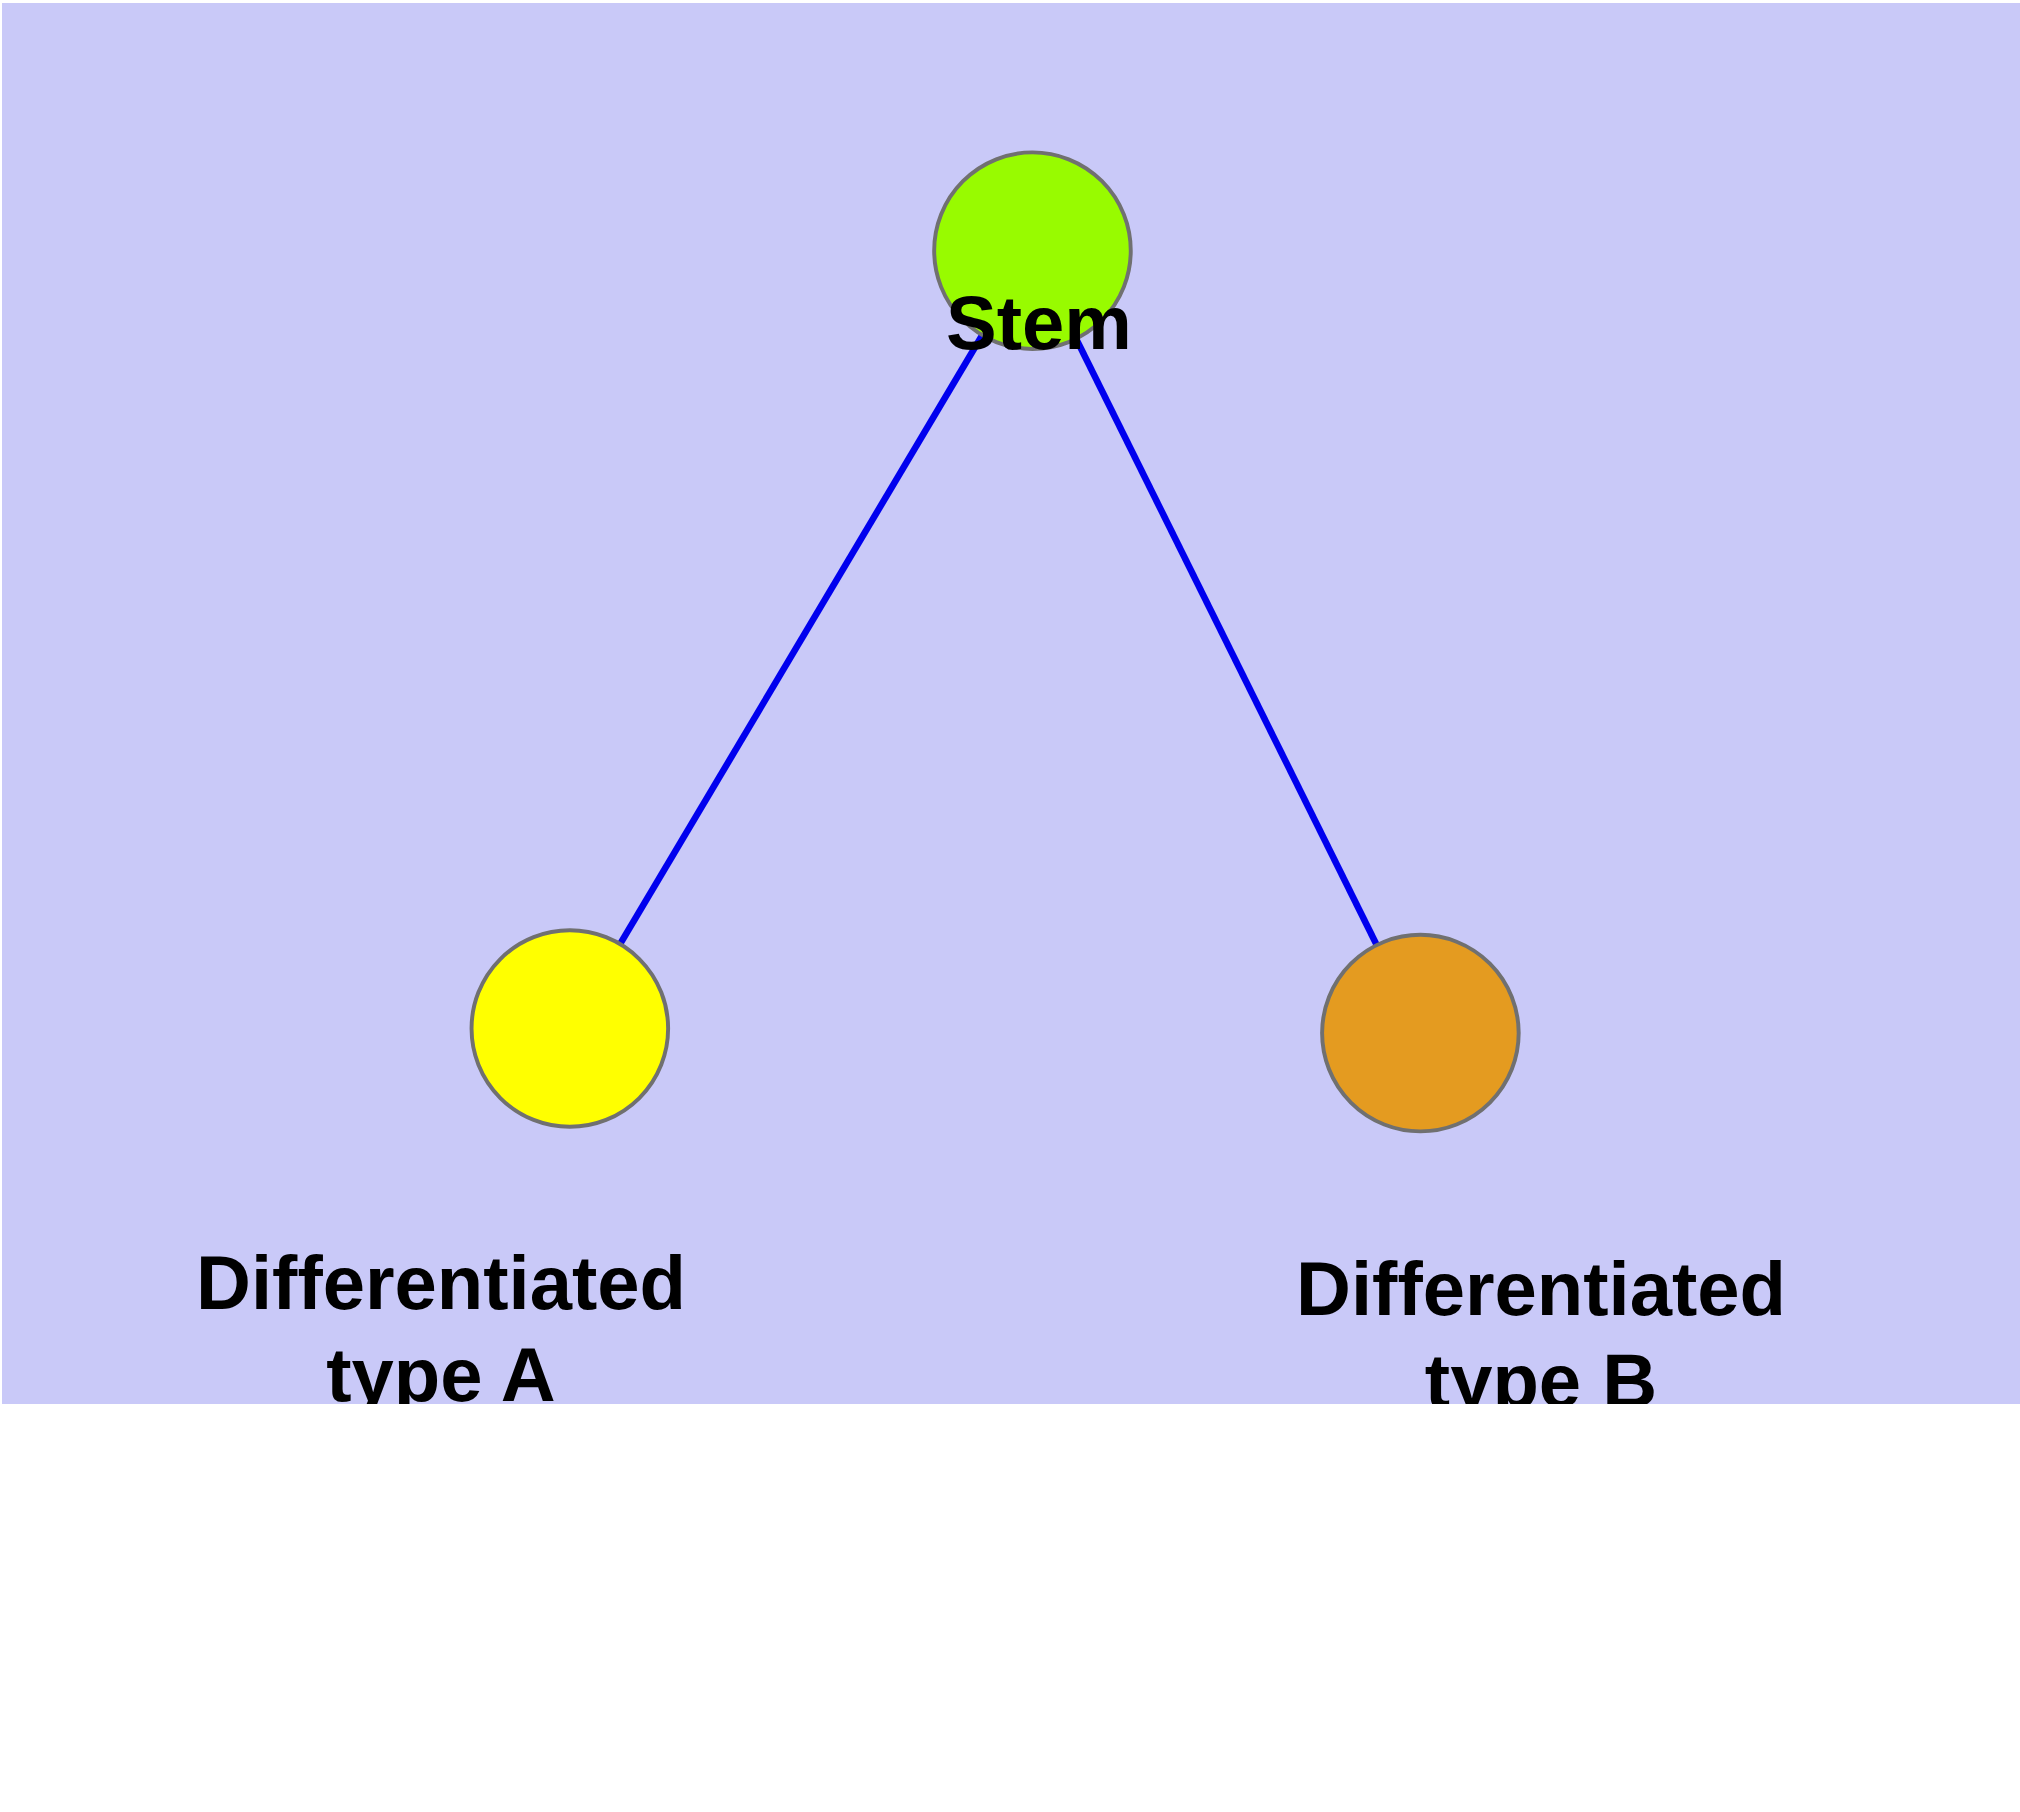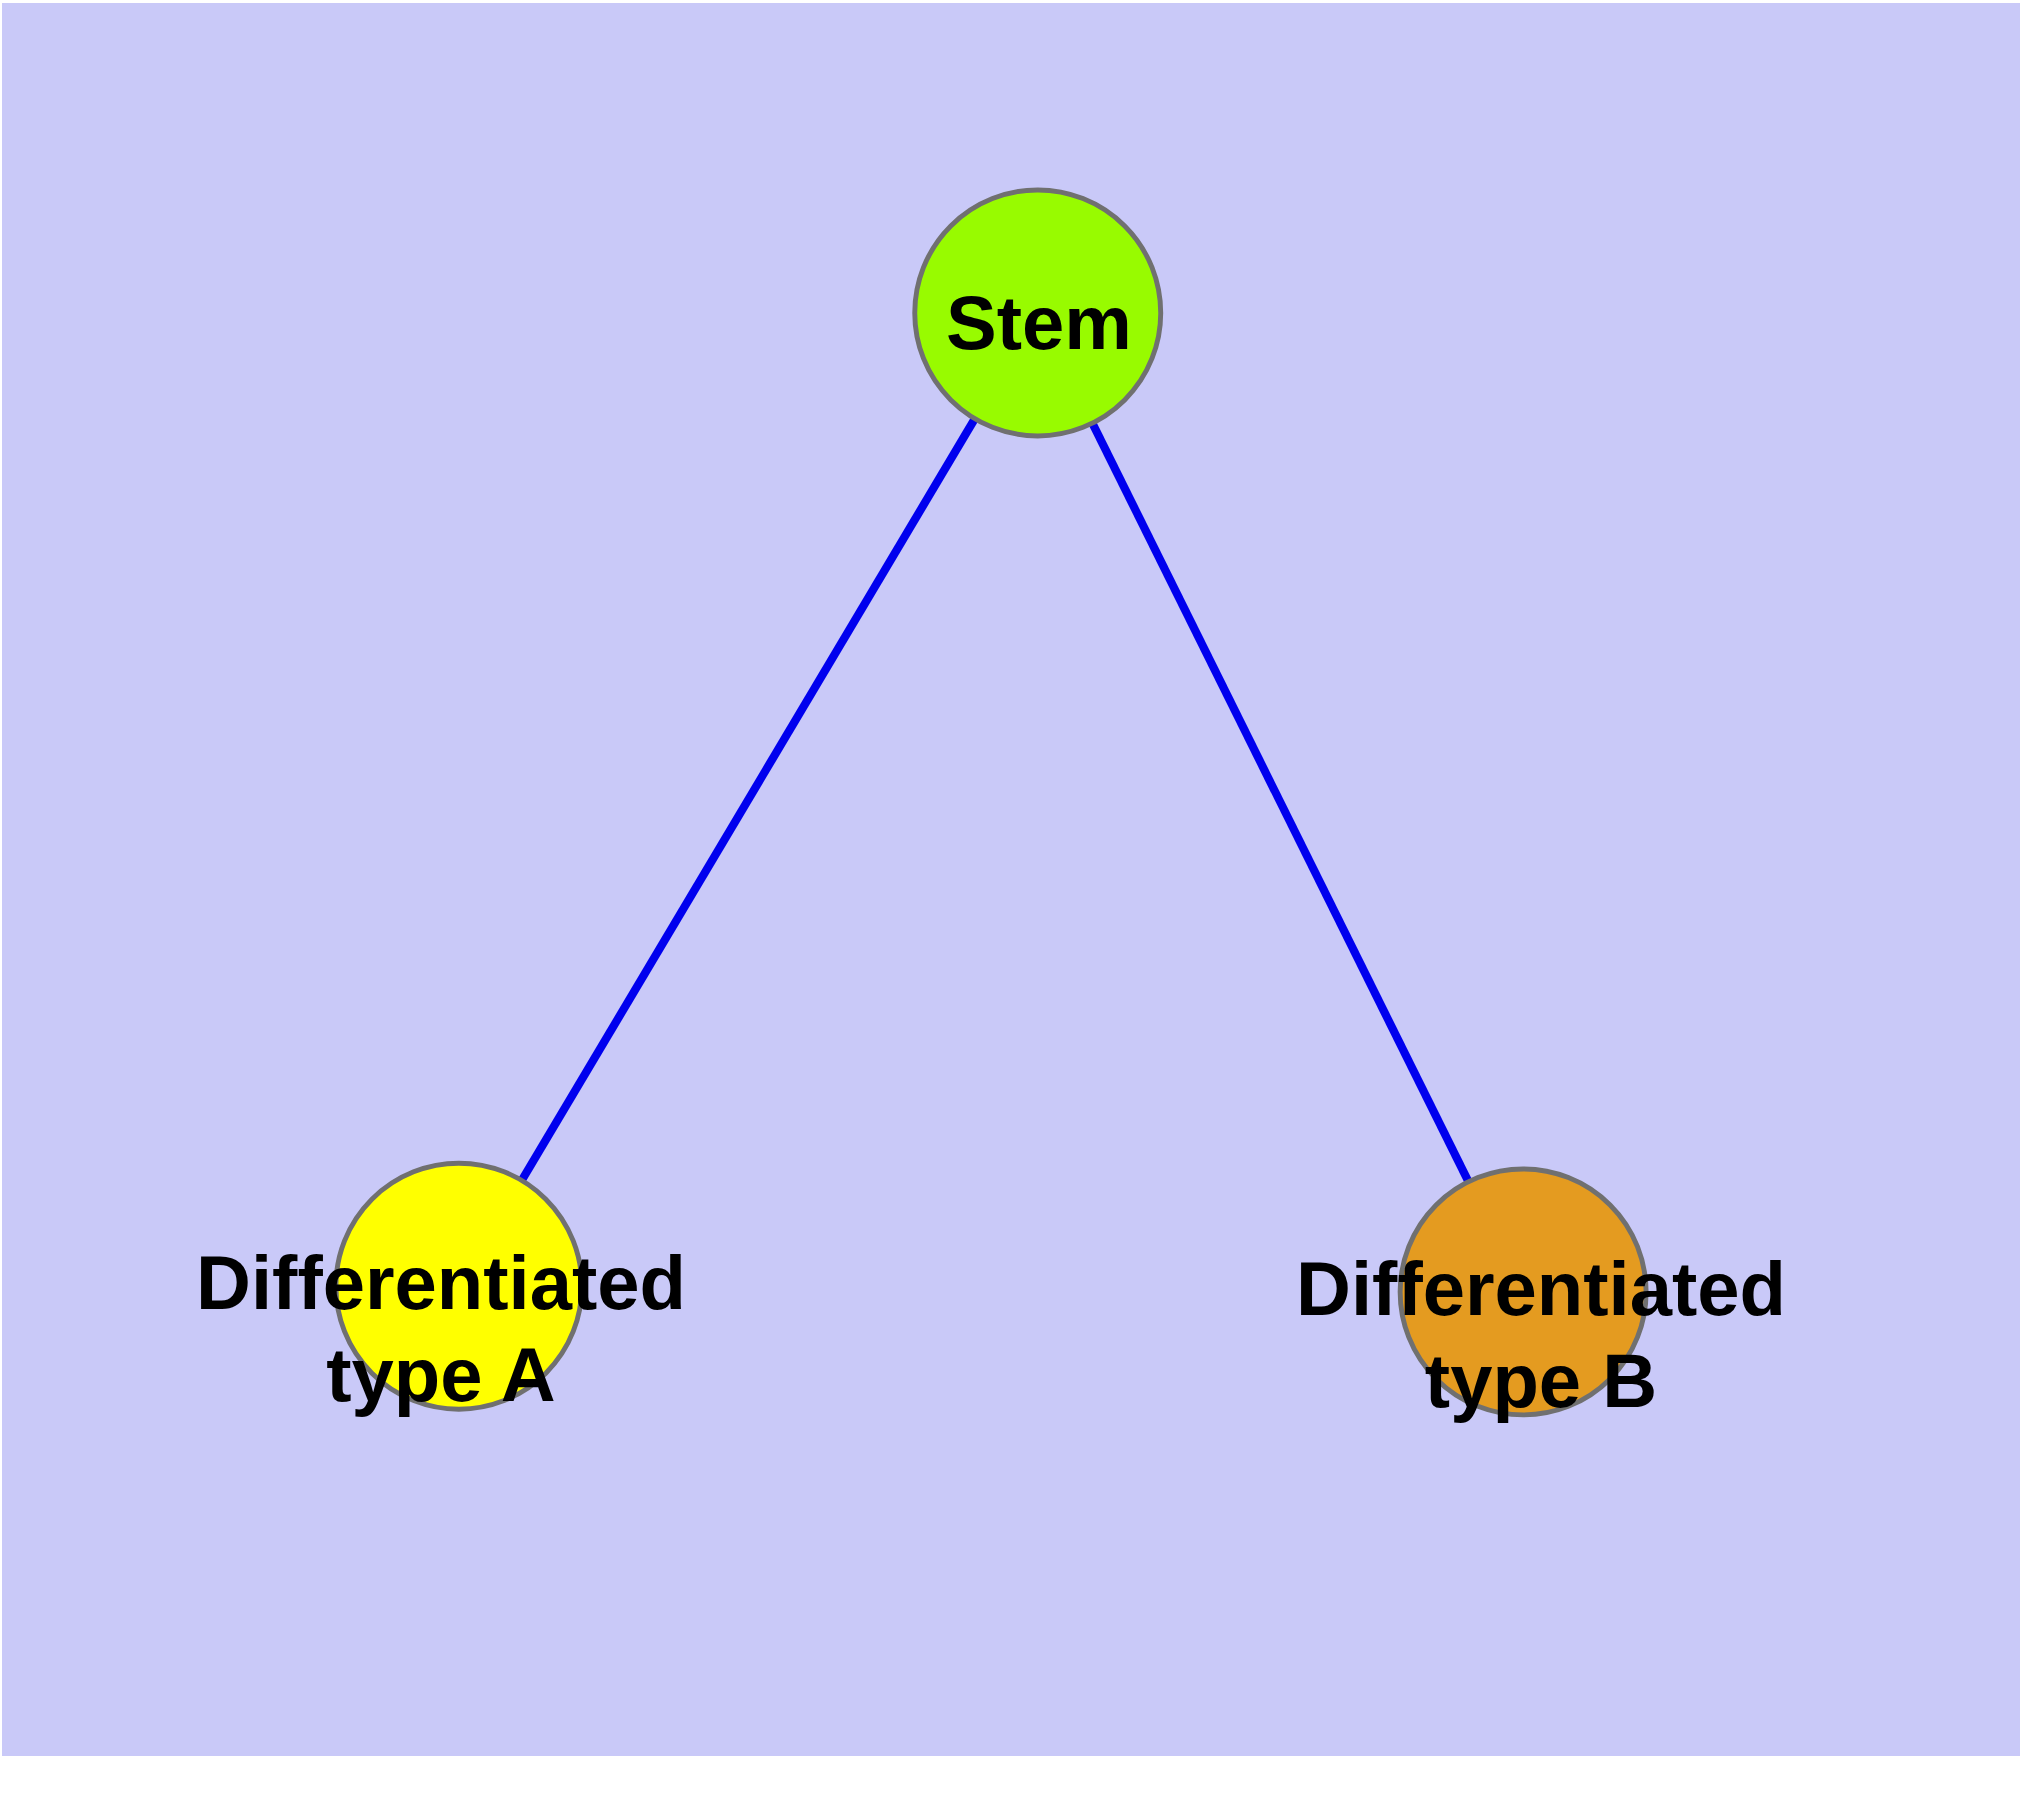--- a/index.html
+++ b/index.html
@@ -4,21 +4,21 @@
 <style>
   html, body {
     margin: 0;
     padding: 0;
     background: #ffffff;
     font-family: "Liberation Sans", sans-serif;
   }
   .canvas {
     position: relative;
     width: 2021px;
-    height: 1756px;
+    height: 1404px;
     box-sizing: border-box;
     border-top: 3.4px solid #ffffff;
     border-left: 2.5px solid #ffffff;
     overflow: hidden;
   }
   .graph-svg {
     position: absolute;
     inset: 0;
     width: 100%;
     height: 100%;

